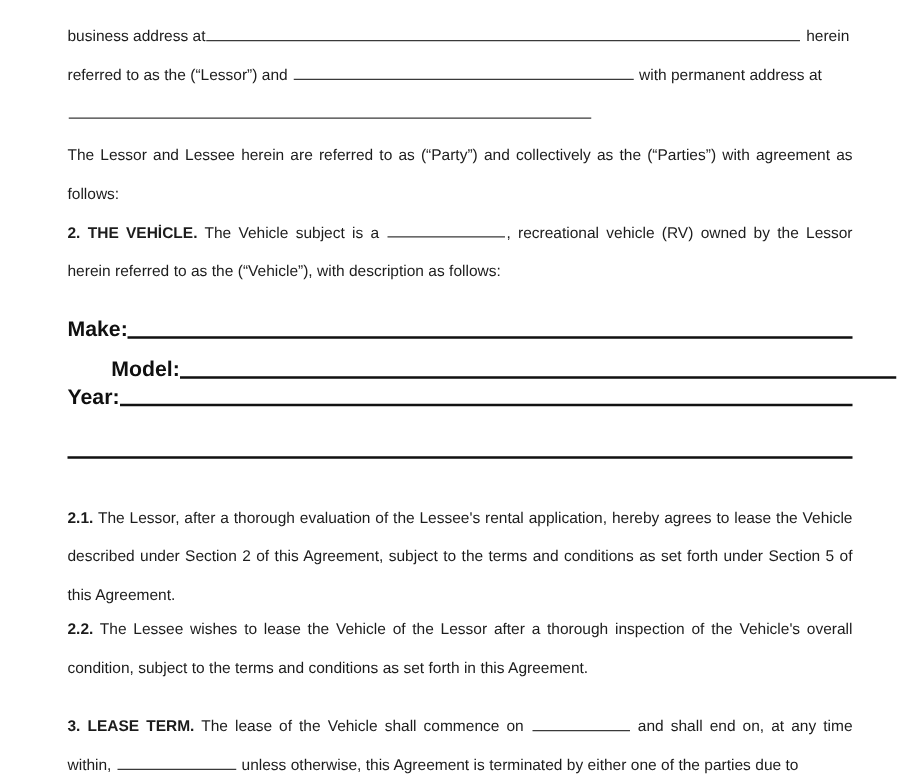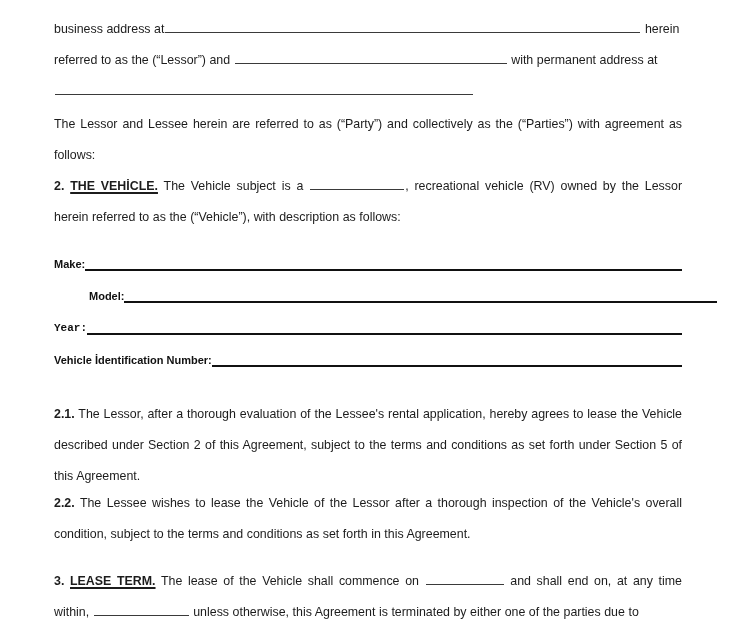--- a/index.html
+++ b/index.html
@@ -39,21 +39,20 @@
     text-justify: inter-word;
     color: #1c1c1c;
     margin: 0;
     word-spacing: 0.1px;
   }
   .para.lastline-left { text-align-last: left; }
 
   .bold { font-weight: bold; }
   .bold-ul {
     font-weight: bold;
-    text-decoration: underline;
     text-underline-offset: 2px;
     text-decoration-thickness: 1.6px;
   }
 
   
   .blank {
     display: inline-block;
     border-bottom: 1.1px solid #3a3a3a;
     height: 11px;
     vertical-align: baseline;
@@ -78,21 +77,21 @@
   .field-row {
     position: absolute;
     left: 0;
     width: 628px;
     display: flex;
     align-items: flex-end;
     font-size: 12.4px;
   }
   .field-label {
     font-weight: bold;
-    font-size: 11px;
+    font-size: 17px;
     white-space: pre;
     line-height: 16px;
     color: #101010;
   }
   .field-rule {
     flex: 1 1 auto;
     border-bottom: 2.1px solid #111111;
     height: 14px;
     margin-bottom: 1px;
   }
@@ -135,27 +134,26 @@
     <div class="field-row" style="top:255px;">
       <span class="field-label">Make:</span>
       <span class="field-rule"></span>
     </div>
 
     <div class="field-row" style="top:287px;padding-left:35px;">
       <span class="field-label">Model:</span>
       <span class="field-rule"></span>
     </div>
 
-    <div class="field-row" style="top:319px;font-family:Liberation Mono, monospace;">
+    <div class="field-row" style="top:309px;">
       <span class="field-label">Year:</span>
       <span class="field-rule"></span>
     </div>
 
     <div class="field-row" style="top:351px;">
-      <span class="field-label">Vehicle İdentification Number:</span>
       <span class="field-rule"></span>
     </div>
 
     <div class="block" style="top:399px;">
       <p class="para lastline-left"><span class="bold">2.1.</span> <span>The Lessor, after a thorough evaluation of the Lessee's rental application, hereby agrees to lease the Vehicle described under Section 2 of this Agreement, subject to the terms and conditions as set forth under Section 5 of this Agreement.</span></p>
     </div>
 
     <div class="block" style="top:488px;">
       <p class="para lastline-left"><span class="bold">2.2.</span> <span>The Lessee wishes to lease the Vehicle of the Lessor after a thorough inspection of the Vehicle's overall condition, subject to the terms and conditions as set forth in this Agreement.</span></p>
     </div>

